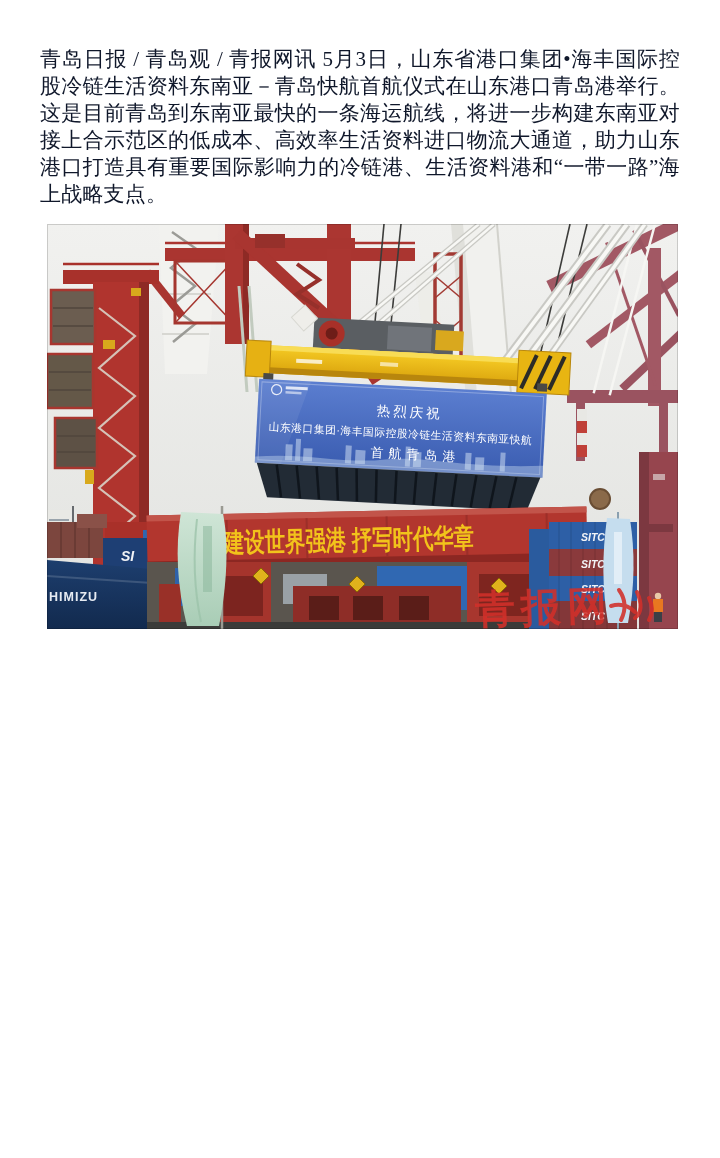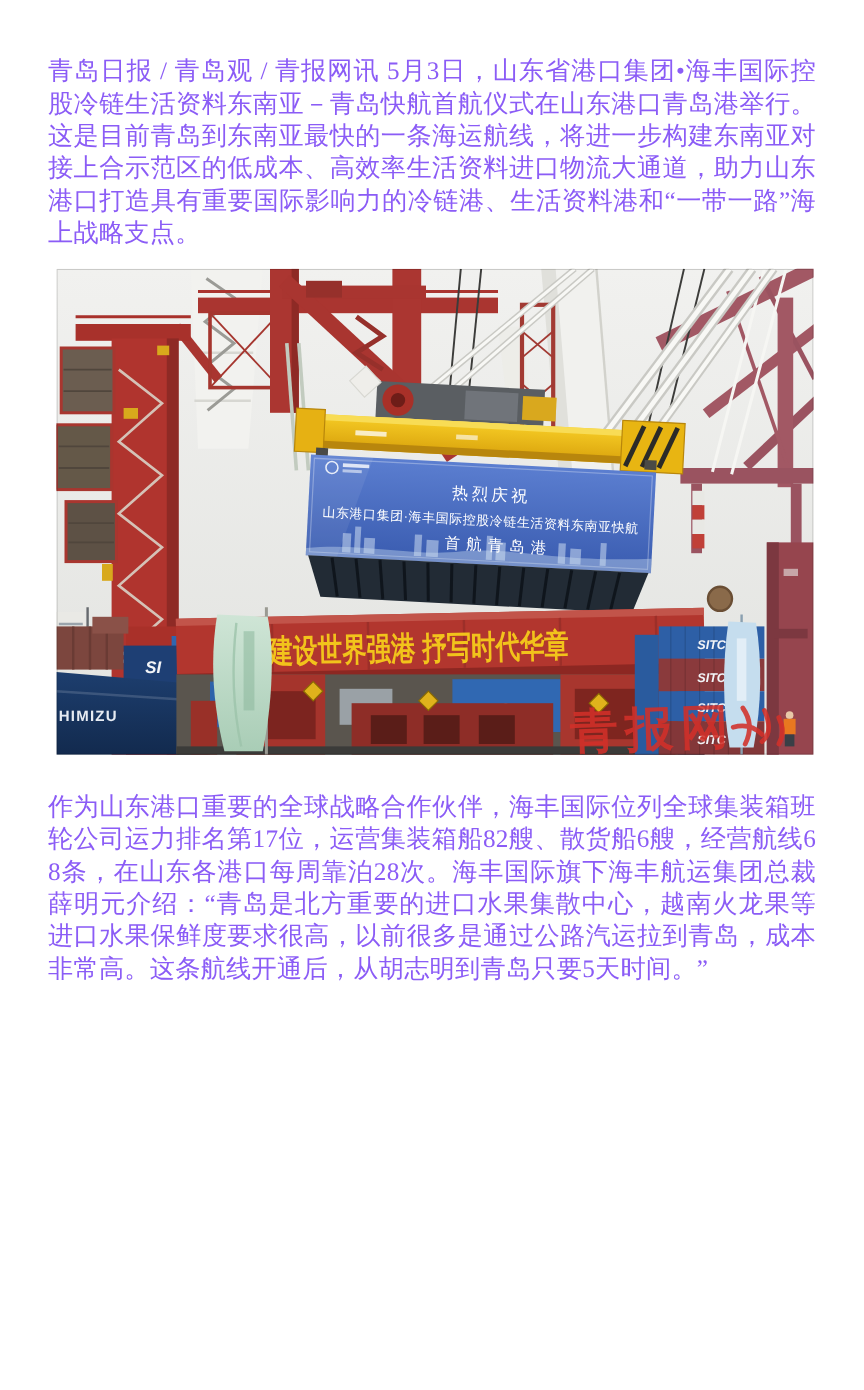--- a/index.html
+++ b/index.html
@@ -1,20 +1,20 @@
 <!DOCTYPE html>
 <html><head>
 <meta charset="utf-8">
 <style>
   html,body{margin:0;padding:0;background:#ffffff;}
   .page{width:720px;height:1158px;box-sizing:border-box;padding:46px 40px 0;background:#fff;overflow:hidden;}
   .page p{
     margin:0 0 16px;
     font-family:"Liberation Serif","DejaVu Serif",serif;
-    font-size:21px;line-height:27px;color:#8b5cf6;
+    font-size:21px;line-height:27px;color:#0f172a;
     text-align:justify;letter-spacing:.2px;
     word-break:break-all;
   }
   figure.photo{margin:6px 0 30px 7px;width:631px;height:405px;}
   figure.photo svg{display:block;}
   svg text{font-family:"Liberation Sans","DejaVu Sans",sans-serif;}
   .banner-txt{fill:#ffffff;}
   .sitc{font-style:italic;font-weight:bold;fill:#f2f4f7;}
 </style>
 </head>
@@ -322,15 +322,14 @@
           <path d="M564,382 q14,-4 24,6"></path>
           <path d="M590,368 q8,18 -2,26"></path>
           <path d="M602,374 q6,12 0,22"></path>
         </g>
       </g>
 
       <rect x="0.5" y="0.5" width="630" height="404" fill="none" stroke="#000000" opacity=".16"></rect>
     </svg>
   </figure>
 
-  <p>作为山东港口重要的全球战略合作伙伴，海丰国际位列全球集装箱班轮公司运力排名第17位，运营集装箱船82艘、散货船6艘，经营航线68条，在山东各港口每周靠泊28次。海丰国际旗下海丰航运集团总裁薛明元介绍：“青岛是北方重要的进口水果集散中心，越南火龙果等进口水果保鲜度要求很高，以前很多是通过公路汽运拉到青岛，成本非常高。这条航线开通后，从胡志明到青岛只要5天时间。”</p>
 
 </div>
 
 </body></html>

